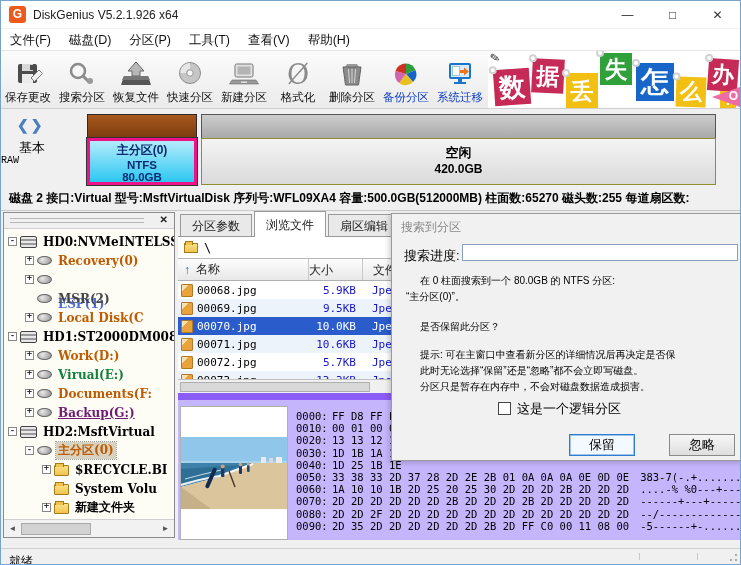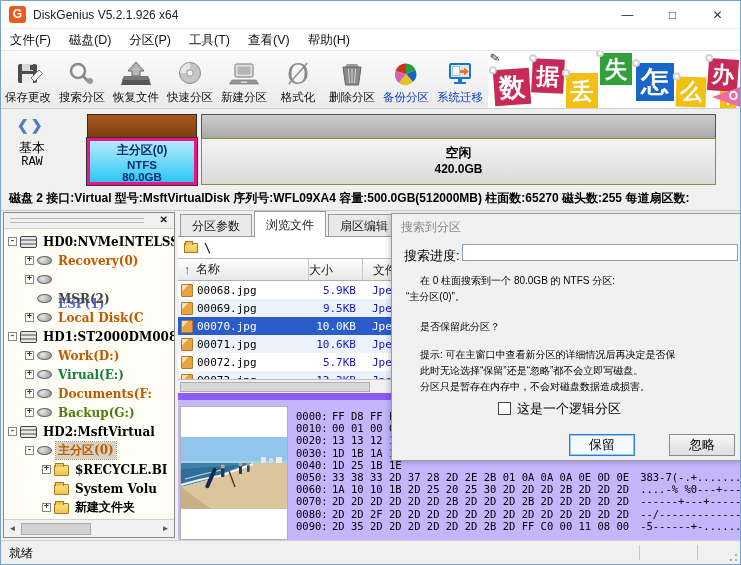--- a/index.html
+++ b/index.html
@@ -48,21 +48,21 @@
   .tile:nth-child(8){ left:220px;top:8px;  width:30px; height:32px; font-size:22px; line-height:32px; transform:rotate(4deg);}
   .tile:nth-child(9){ left:232px;top:40px; width:16px; height:18px; font-size:15px; line-height:18px;}
   .tri { position:absolute; right:-6px; top:34px; width:0; height:0;
          border-top:12px solid transparent; border-bottom:12px solid transparent; border-right:34px solid #ef6ba4; }
   .tri-o { position:absolute; right:2px; top:38px; color:#fff; font-size:12px; font-weight:bold; }
 
   
   .partbar { position:absolute; left:0; top:108px; width:100%; height:78px; background:#f0f0f0; }
   .nav { position:absolute; left:16px; top:8px; font-size:14px; font-weight:bold; color:#4a7fc0; letter-spacing:2px; }
   .dev-type { position:absolute; left:0px; top:30px; width:62px; text-align:center; font-size:13px; color:#000; }
-  .dev-fs   { position:absolute; left:0px; top:46px; width:62px; text-align:center; font-size:12px; color:#000; font-family:"Liberation Mono",monospace;}
+  .dev-fs   { position:absolute; left:0px; top:46px; width:62px; text-align:left; font-size:10px; color:#000; font-family:"Liberation Mono",monospace;}
   .pstrip1 { position:absolute; left:86px; top:5px; width:110px; height:25px;
              background:linear-gradient(#a8591e,#7c3b0d); border:1px solid #2c2c2c; }
   .pblock1 { position:absolute; left:86px; top:29px; width:110px; height:47px;
              background:linear-gradient(#b4ecfb,#2cc7f2); border:3px solid #ee1289; outline:1px solid #333;
              text-align:center; color:#0a2a72; font-weight:bold; }
   .pblock1 .l1 { font-size:12px; margin-top:1px; } .pblock1 .l2,.pblock1 .l3 { font-size:11.5px; }
   .pstrip2 { position:absolute; left:200px; top:5px; width:515px; height:25px;
              background:linear-gradient(#cdcdcd,#a9a9a9); border:1px solid #555; }
   .pblock2 { position:absolute; left:200px; top:29px; width:515px; height:47px;
              background:linear-gradient(#f4f4f4,#dadada); border:1px solid #8f8f2f;
@@ -157,21 +157,21 @@
   .dprog { position:absolute; left:70px; top:30px; right:4px; height:17px; background:#fff; border:1px solid #8aa0b8; }
   .dline { position:absolute; font-size:10px; color:#000; white-space:nowrap; }
   .dchk { position:absolute; left:106px; top:188px; width:13px; height:13px; background:#fff; border:1px solid #444; }
   .dchk-label { position:absolute; left:125px; top:186px; font-size:13px; color:#000; }
   .dbtn { position:absolute; top:220px; width:66px; height:22px; font-size:13px; text-align:center;
           line-height:20px; color:#000; }
   .dbtn.keep { left:177px; background:#f3f9ff; border:1px solid #2e7cd0; box-shadow:inset 0 0 0 1px #9cc5ec; }
   .dbtn.ignore { left:277px; background:linear-gradient(#f6f6f6,#dedede); border:1px solid #8a8a8a; }
 
   
-  .statusbar { position:absolute; left:0; bottom:0; width:100%; height:24px; background:#f0f0f0;
+  .statusbar { position:absolute; left:0; bottom:0; width:100%; height:16px; background:#f0f0f0;
                border-top:1px solid #cfcfcf; }
   .status-text { position:absolute; left:8px; top:4px; font-size:12px; color:#000; }
   .ssep { position:absolute; top:4px; bottom:4px; width:1px; background:#c8c8c8; }
   .gripper { position:absolute; right:2px; bottom:2px; width:12px; height:12px;
              background:
                radial-gradient(circle at 10px 10px,#aaa 1px,transparent 1.5px),
                radial-gradient(circle at 10px 5px,#aaa 1px,transparent 1.5px),
                radial-gradient(circle at 5px 10px,#aaa 1px,transparent 1.5px); }
 </style>
 </head>
@@ -379,21 +379,21 @@
           <span class="tlab" style="color: #15803d;">Virual(E:)</span>
         </div>
       <div class="titem lv1">
           <span class="exp">+</span>
           <span class="ticon part"></span>
           <span class="tlab" style="color: rgb(191, 90, 0);">Documents(F:</span>
         </div>
       <div class="titem lv1">
           <span class="exp">+</span>
           <span class="ticon part"></span>
-          <span class="tlab" style="color: #4d7c0f;">Backup(G:)</span>
+          <span class="tlab" style="color: #701a75; text-decoration: underline;">Backup(G:)</span>
         </div>
       <div class="titem lv0">
           <span class="exp">-</span>
           <span class="ticon disk"></span>
           <span class="tlab" style="color: rgb(0, 0, 0);">HD2:MsftVirtual</span>
         </div>
       <div class="titem lv1 sel">
           <span class="exp">-</span>
           <span class="ticon part"></span>
           <span class="tlab" style="color: rgb(191, 90, 0);">主分区(0)</span>

